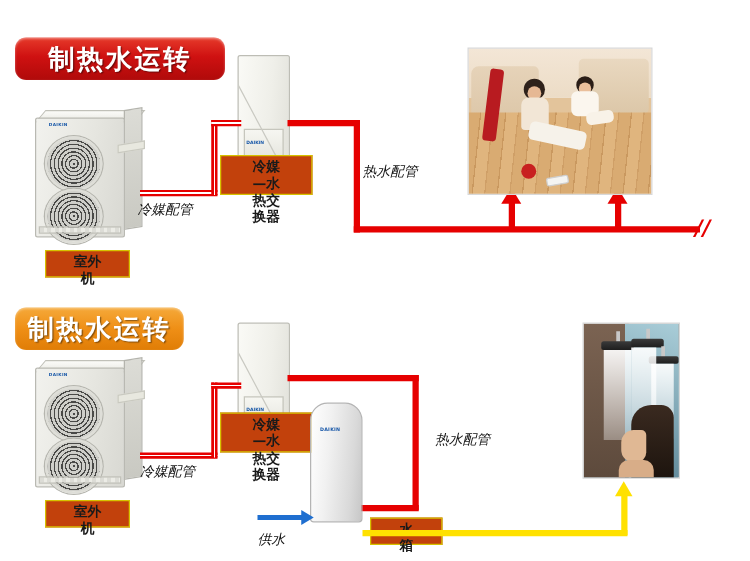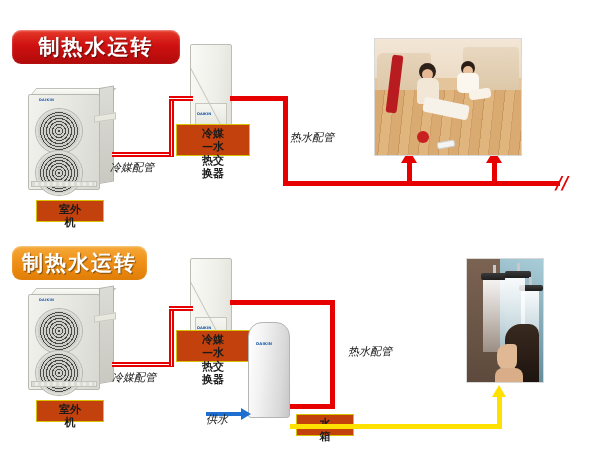--- a/index.html
+++ b/index.html
@@ -476,21 +476,21 @@
 
   <div class="ybox" style="left:296px; top:414px; width:58px; height:22px;">
     <span>水箱</span>
   </div>
 
   <div class="pipe pipe-yellow" style="left:290px; top:424px; width:212px; height:5px;"></div>
   <div class="pipe pipe-yellow" style="left:497px; top:396px; width:5px; height:32px;"></div>
   <div class="arrow-up-yellow" style="left:492px; top:385px;"></div>
 
   <div class="arrow-right-blue" style="left:206px; top:412px; width:36px;"></div>
-  <div class="tlabel" style="left:206px; top:412px;">供水</div>
+  <div class="tlabel" style="left:206px; top:424px;">供水</div>
 
   <div class="photo photo-shower">
     <div class="sh-wall"></div>
     <div class="sh-blue"></div>
 
     <div class="sh-arm" style="left:26px; top:6px; height:10px;"></div>
     <div class="sh-head" style="left:14px; top:14px; width:26px; height:7px;"></div>
     <div class="sh-arm" style="left:50px; top:4px; height:10px;"></div>
     <div class="sh-head" style="left:38px; top:12px; width:26px; height:7px;"></div>
     <div class="sh-arm" style="left:62px; top:18px; height:10px;"></div>

